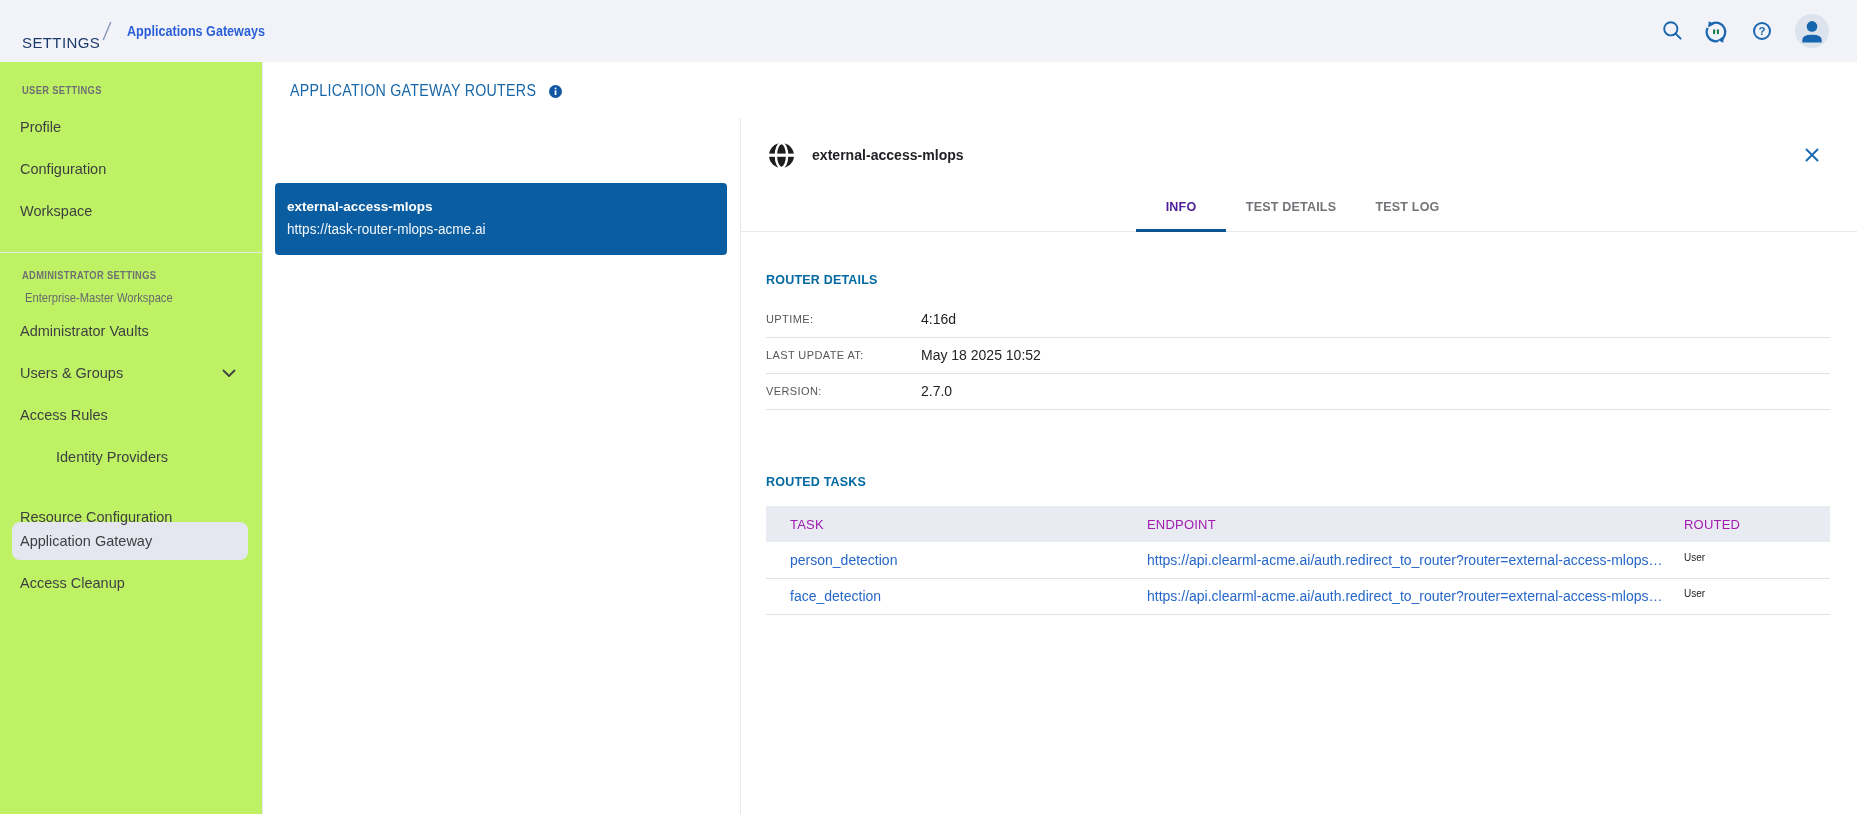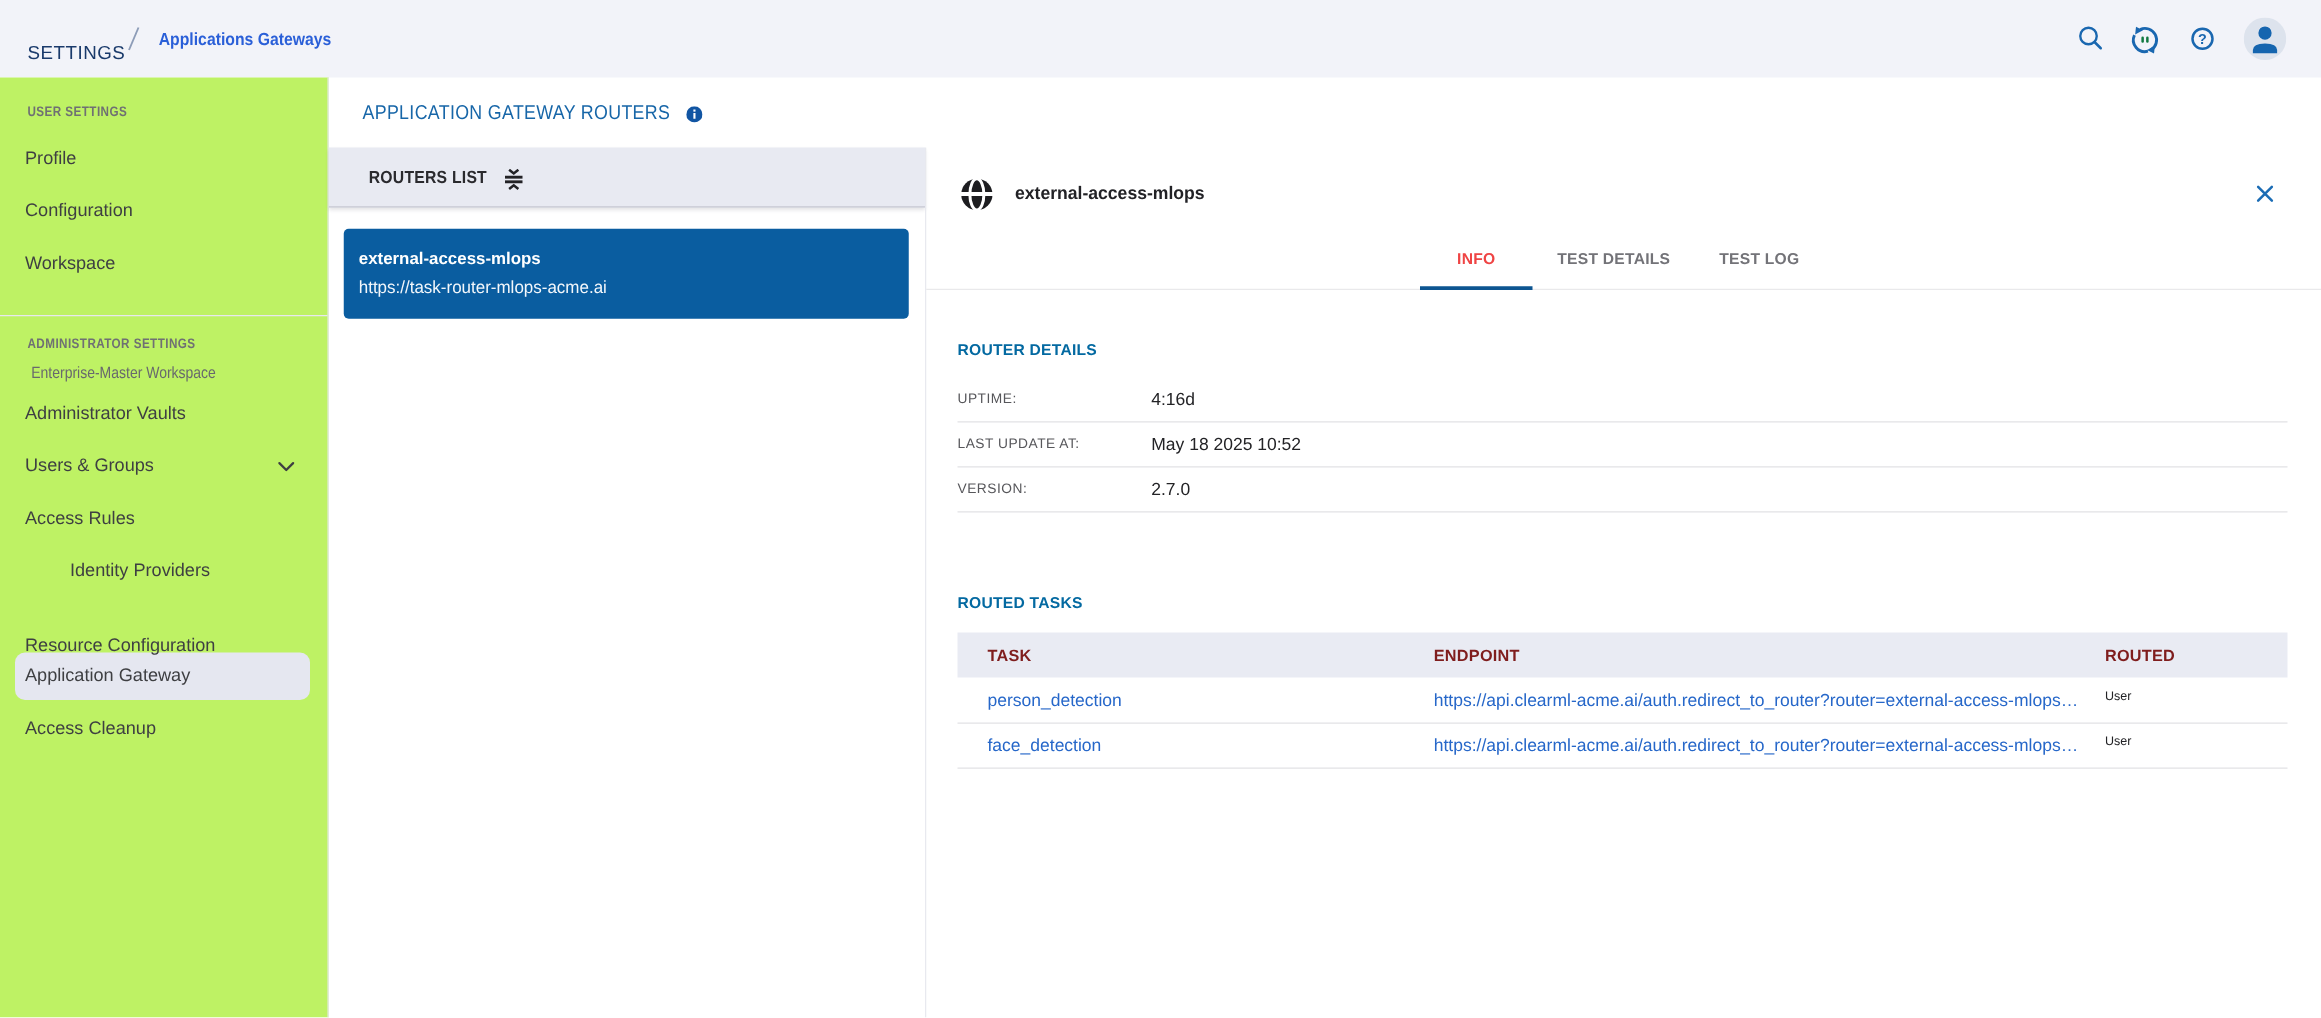--- a/index.html
+++ b/index.html
@@ -29,35 +29,35 @@
 .list-head-txt { position:absolute; left:32px; top:15px; font-size:14px; font-weight:bold; color:#2a2a2e; letter-spacing:.2px; transform:scaleX(.9); transform-origin:left center; }
 .vdiv { position:absolute; left:740px; top:118px; width:1px; height:696px; background:#e8e9ef; }
 .card { position:absolute; left:275px; top:183px; width:452px; height:72px; background:#0a5da0; border-radius:4px; }
 .card-title { position:absolute; left:12px; top:16px; font-size:13.5px; font-weight:bold; color:#ffffff; }
 .card-url { position:absolute; left:12px; top:38px; font-size:14px; color:#f3f7fb; transform:scaleX(.97); transform-origin:left center; }
 
 
 .detail-hline { position:absolute; left:741px; top:231px; width:1116px; height:1px; background:#e9e9eb; }
 .d-title { position:absolute; left:812px; top:147px; font-size:14.5px; font-weight:bold; color:#222226; transform:scaleX(.97); transform-origin:left center; }
 .tab { position:absolute; top:200px; height:16px; text-align:center; font-size:12.5px; font-weight:bold; letter-spacing:.2px; }
-.tab-info { left:1136px; width:90px; color:#ef4444; }
+.tab-info { left:1136px; width:90px; color:#4c1d95; }
 .tab-und { position:absolute; left:1136px; top:229px; width:90px; height:3px; background:#0d5591; }
 .tab-g { color:#737378; }
 .tab-td { left:1226px; width:130px; }
 .tab-tl { left:1356px; width:103px; }
 
 
 .sec-head { position:absolute; left:766px; font-size:12.5px; font-weight:bold; color:#0369a1; letter-spacing:.2px; }
 .row-label { position:absolute; left:766px; font-size:11px; color:#57575b; letter-spacing:.4px; }
 .row-value { position:absolute; left:921px; font-size:14px; color:#232326; }
 .hline { position:absolute; left:766px; width:1064px; height:1px; background:#e2e2e5; }
 
 
 .t-head { position:absolute; left:766px; top:506px; width:1064px; height:36px; background:#e9ebf3; }
-.t-h { position:absolute; top:517px; font-size:13px; font-weight:bold; color:#7f1d1d; letter-spacing:.2px; }
+.t-h { position:absolute; top:517px; font-size:13px; font-weight:normal; color:#a21caf; letter-spacing:.2px; }
 .t-link { position:absolute; font-size:14px; color:#2667c9; }
 .t-dark { position:absolute; font-size:10px; color:#232326; }
 </style>
 </head>
 <body>
 <div class="app">
 
   <div class="topbar">
     <span class="crumb-a">SETTINGS</span>
     <svg class="abs" style="left:101px; top:21px;" width="12" height="20" viewBox="0 0 12 20">
@@ -112,29 +112,20 @@
     <div class="side-item" style="top:513px;">Access Cleanup</div>
   </div>
 
   <div class="main-title">APPLICATION GATEWAY ROUTERS</div>
   <svg class="abs" style="left:549px; top:85px;" width="13" height="13" viewBox="0 0 13 13">
     <circle cx="6.5" cy="6.5" r="6.5" fill="#1155a3"></circle>
     <rect x="5.7" y="5.4" width="1.7" height="4.6" fill="#ffffff"></rect>
     <rect x="5.7" y="2.6" width="1.7" height="1.7" fill="#ffffff"></rect>
   </svg>
 
-  <div class="list-head">
-    <div class="list-head-txt">ROUTERS LIST</div>
-    <svg class="abs" style="left:140px; top:17px;" width="16" height="17" viewBox="0 0 16 17">
-      <path d="M4.3 .8 L8 3.8 L11.7 .8" fill="none" stroke="#222226" stroke-width="2"></path>
-      <rect x="1" y="5.6" width="14" height="2.3" fill="#222226"></rect>
-      <rect x="1" y="9.3" width="14" height="2.3" fill="#222226"></rect>
-      <path d="M4.3 16.2 L8 13.2 L11.7 16.2" fill="none" stroke="#222226" stroke-width="2"></path>
-    </svg>
-  </div>
   <div class="vdiv"></div>
   <div class="card">
     <div class="card-title">external-access-mlops</div>
     <div class="card-url">https://task-router-mlops-acme.ai</div>
   </div>
 
   <svg class="abs" style="left:768px; top:142px;" width="27" height="27" viewBox="0 0 27 27">
     <circle cx="13.5" cy="13.5" r="12.5" fill="#1d1d20"></circle>
     <ellipse cx="13.5" cy="13.5" rx="5.6" ry="12.5" fill="none" stroke="#ffffff" stroke-width="2.4"></ellipse>
     <rect x="0" y="11.6" width="27" height="3.2" fill="#ffffff"></rect>

